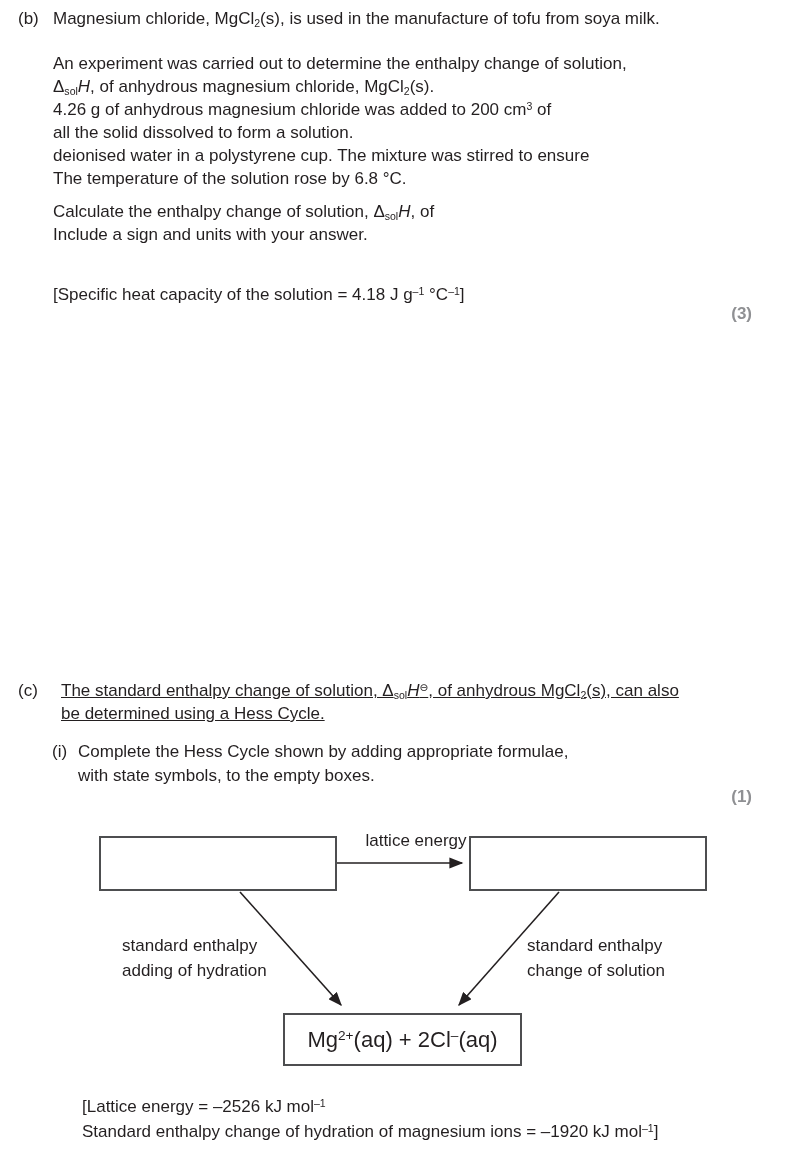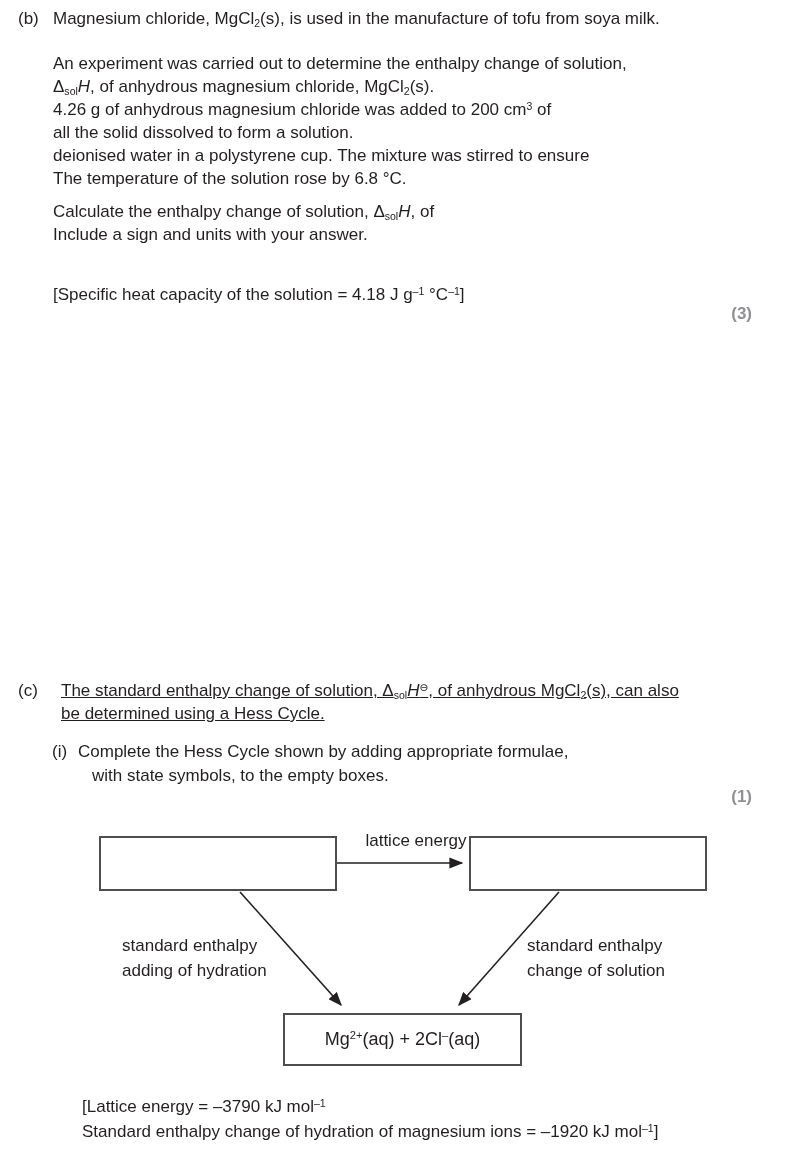--- a/index.html
+++ b/index.html
@@ -34,21 +34,21 @@
     position: absolute;
     background: #ffffff;
     border: 2px solid #4d4e50;
     box-sizing: border-box;
   }
   .hess-label { position: absolute; line-height: 25px; white-space: nowrap; }
   .formula-box {
     display: flex;
     align-items: center;
     justify-content: center;
-    font-size: 18px;
+    font-size: 22px;
   }
   .note-block { line-height: 25px; }
 </style>
 </head>
 <body>
 
 <div class="page">
 
   <div class="abs line" style="left:18px; top:7px;">(b)</div>
   <div class="abs line" style="left:53px; top:7px;text-align:right;"><span>Magnesium chloride, MgCl</span><sub>2</sub><span>(s), is used in the manufacture of tofu from soya milk.</span></div>
@@ -75,21 +75,21 @@
 
   <div class="abs line" style="left:18px; top:679px;">(c)</div>
   <div class="abs para" style="left:61px; top:679px;text-decoration:underline;">
     <div class="line"><span>The standard enthalpy change of solution, Δ</span><sub>sol</sub><i>H</i><sup>⊖</sup><span>, of anhydrous MgCl</span><sub>2</sub><span>(s), can also</span></div>
     <div class="line">be determined using a Hess Cycle.</div>
   </div>
 
   <div class="abs line" style="left:52px; top:740px; line-height:24px;">(i)</div>
   <div class="abs para" style="left:78px; top:740px; line-height:24px;">
     <div class="line" style="line-height:24px;">Complete the Hess Cycle shown by adding appropriate formulae,</div>
-    <div class="line" style="line-height:24px;margin-left:14px;">with state symbols, to the empty boxes.</div>
+    <div class="line" style="line-height:24px;">with state symbols, to the empty boxes.</div>
   </div>
 
   <div class="abs line marks" style="right:58px; top:785px; width:60px;">(1)</div>
 
   <div>
 
     <div class="hess-box" style="left:99px; top:836px; width:238px; height:55px;"></div>
 
     <div class="hess-label" style="left:337px; top:828px; width:158px; text-align:center;">lattice energy</div>
 
@@ -116,17 +116,17 @@
       <div>change of solution</div>
     </div>
 
     <div class="hess-box formula-box" style="left:283px; top:1013px; width:239px; height:53px;">
       <span class="line"><span>Mg</span><sup>2+</sup><span>(aq) + 2Cl</span><sup>–</sup><span>(aq)</span></span>
     </div>
 
   </div>
 
   <div class="abs note-block" style="left:82px; top:1094px;">
-    <div class="line" style="line-height:25px;"><span>[Lattice energy = –3790 kJ mol</span><sup>–1</sup></div>
+    <div class="line" style="line-height:25px;"><span>[Lattice energy = –2526 kJ mol</span><sup>–1</sup></div>
     <div class="line" style="line-height:25px;"><span>Standard enthalpy change of hydration of magnesium ions = –1920 kJ mol</span><sup>–1</sup><span>]</span></div>
   </div>
 
 </div>
 
 </body></html>

